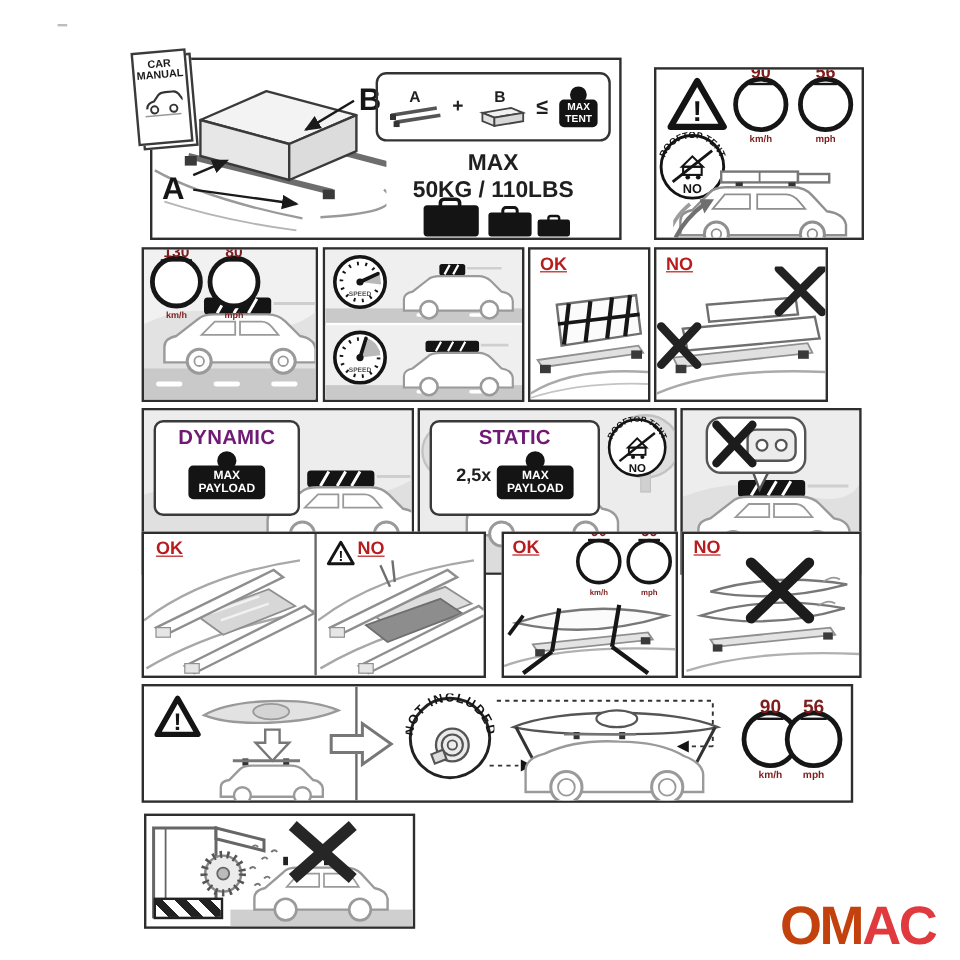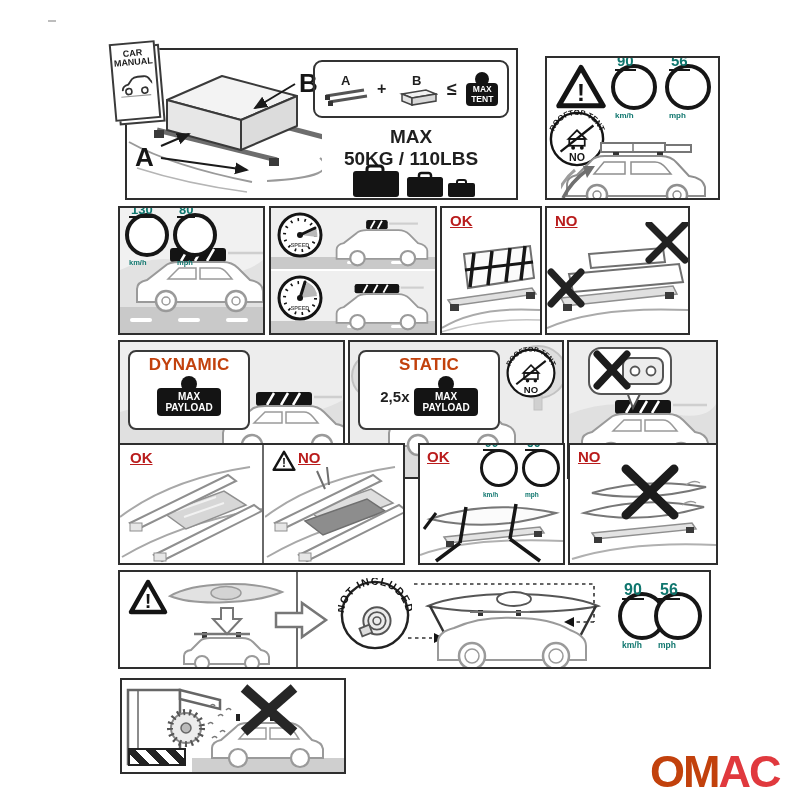--- a/index.html
+++ b/index.html
@@ -4,33 +4,33 @@
 <style>
   html,body{margin:0;padding:0;background:#fff;}
   #page{position:relative;width:800px;height:800px;background:#fff;overflow:hidden;
         font-family:"Liberation Sans",sans-serif;color:#1f1f1f;}
   .panel{position:absolute;background:#fff;border:2px solid #2e2e2e;box-sizing:border-box;overflow:hidden;}
   #title{position:absolute;top:8px;left:0;width:100%;text-align:center;
          font-size:27px;font-weight:600;color:#3c3c3c;letter-spacing:.5px;}
   .print-mark{position:absolute;left:48px;top:20px;width:8px;height:2px;background:#bdbdbd;}
   
   .badge{position:absolute;border:4px solid #161616;border-radius:50%;background:#fff;
-         display:flex;flex-direction:column;align-items:flex-start;justify-content:center;
-         font-weight:800;color:#0f766e;box-sizing:border-box;z-index:5;gap:40px;}
+         display:flex;flex-direction:column;align-items:center;justify-content:center;
+         font-weight:800;color:#7f1d1d;box-sizing:border-box;z-index:5;gap:40px;}
   .badge .bv{border-bottom:2px solid #161616;line-height:1.05;padding:0 2px;}
   .badge .bu{line-height:1.2;font-weight:700;}
   
   .plate-badge{display:flex;flex-direction:column;align-items:center;z-index:4;}
   .plate-badge .ball{border-radius:50%;background:#141414;}
   .plate-badge .plate{background:#141414;color:#fff;border-radius:4px;text-align:center;
                       font-weight:800;line-height:1.1;display:flex;flex-direction:column;}
   .oklabel{position:absolute;font-weight:900;font-size:15px;color:#b91c1c;z-index:6;letter-spacing:0;text-decoration:underline;}
   .labelbox{position:absolute;background:#fff;border:2px solid #3a3a3a;border-radius:8px;
             display:flex;flex-direction:column;align-items:center;z-index:4;padding:3px 6px;box-sizing:border-box;}
-  .labelbox .lb-title{font-weight:900;font-size:17px;color:#c2410c;letter-spacing:.2px;}
+  .labelbox .lb-title{font-weight:900;font-size:17px;color:#701a75;letter-spacing:.2px;}
   svg text{font-family:"Liberation Sans",sans-serif;}
   #car-manual{position:absolute;left:112px;top:42px;width:46px;height:78px;z-index:7;transform:rotate(-5deg);}
   #car-manual .pg2{position:absolute;left:4px;top:4px;width:100%;height:100%;background:#fff;border:2px solid #3a3a3a;box-sizing:border-box;}
   #car-manual .pg1{position:absolute;left:0;top:0;width:100%;height:100%;background:#fff;border:2px solid #3a3a3a;box-sizing:border-box;
                    display:flex;flex-direction:column;align-items:center;padding-top:5px;}
   #car-manual .cmt{font-size:9px;font-weight:900;line-height:1.05;color:#1b1b1b;}
   #logo{position:absolute;left:650px;top:746px;font-size:45px;font-weight:900;letter-spacing:-2px;z-index:8;}
   #logo .l1{color:#c2410c;} #logo .l2{color:#e0393e;}
   .hazard{position:absolute;border:2px solid #222;box-sizing:border-box;
           background:repeating-linear-gradient(45deg,#fff 0 7px,#222 7px 14px);z-index:5;}

